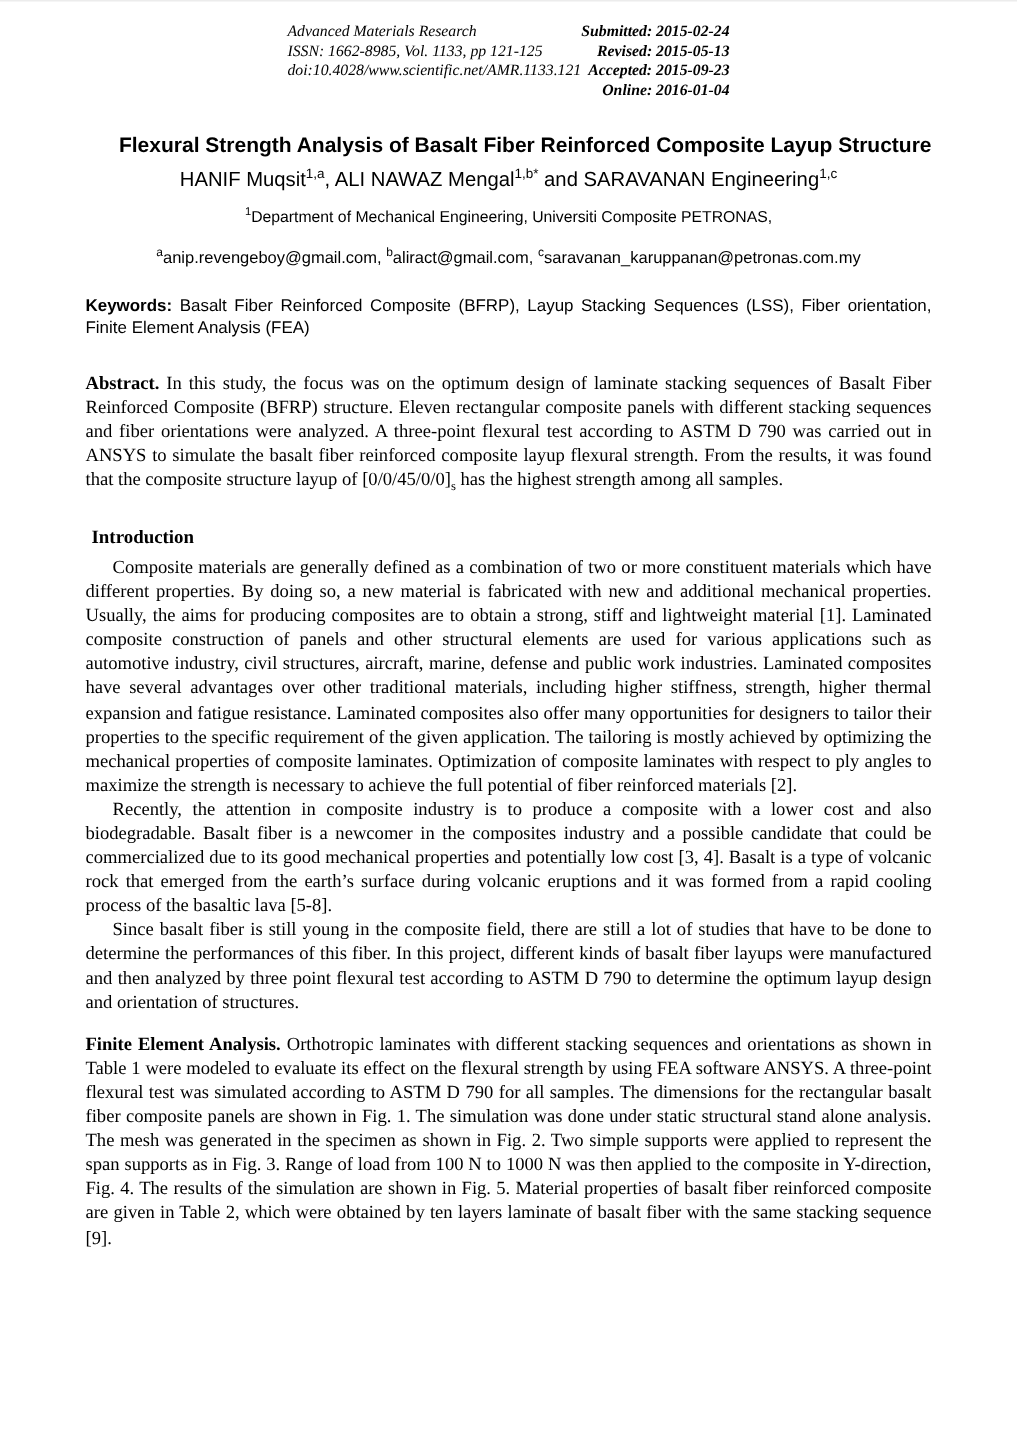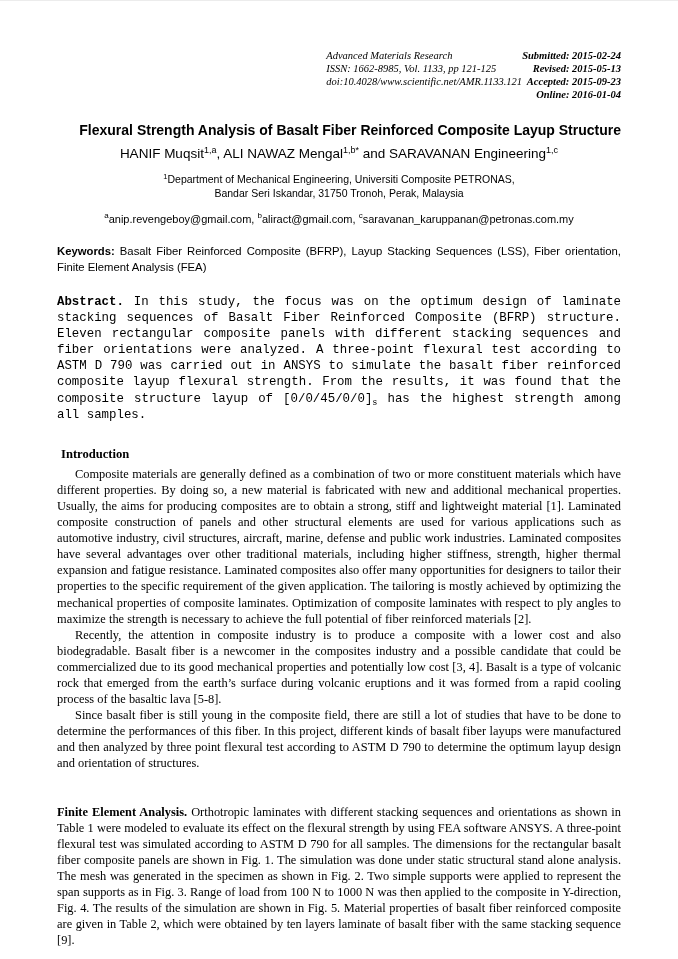--- a/index.html
+++ b/index.html
@@ -10,24 +10,23 @@
   }
   .page {
     box-sizing: border-box;
     width: 678px; height: 959px;
     padding: 14px 57px 0 57px;
     background: #ffffff;
     border-top: 1px solid #ececec;
   }
   
   .pub-header {
-    display: flex; justify-content: flex-end;
+    display: flex; justify-content: center;
     font: italic 10.5px/13px "Liberation Serif", serif;
     color: #000;
-    margin-top: 34px;
   }
   .pub-right { text-align: right; font-weight: bold; }
   
   .title {
     font: bold 14px/16px "Liberation Sans", sans-serif;
     text-align: right;
     margin: 21px 0 0 0;
   }
   .authors {
     font: 13.5px/17px "Liberation Sans", sans-serif;
@@ -55,28 +54,28 @@
     text-align: justify;
     margin-top: 18px;
   }
   .keywords b { font-weight: bold; }
   
   p.abs, p.body {
     font: 12.4px/16.1px "Liberation Serif", serif;
     text-align: justify;
     margin: 0;
   }
-  p.abs { margin-top: 19px; font-family: Liberation Mono, monospace; }
+  p.abs { margin-top: 19px; }
   p.abs b, p.body b { font-weight: bold; }
   h2.sec {
     font: bold 12.6px/16px "Liberation Serif", serif;
     margin: 23px 0 4px 4px;
   }
   p.indent { text-indent: 18px; }
-  p.fea { margin-top: 32px; }
+  p.fea { margin-top: 12px; }
   sup { vertical-align: super; line-height: 0; }
   sub { vertical-align: sub; line-height: 0; font-size: 8.5px; }
 </style>
 </head>
 <body>
 
 <div class="page">
 
   <header class="pub-header">
     <div class="pub-left">
@@ -91,21 +90,20 @@
       <div>Online: 2016-01-04</div>
     </div>
   </header>
 
   <h1 class="title">Flexural Strength Analysis of Basalt Fiber Reinforced Composite Layup Structure</h1>
 
   <div class="authors"><span>HANIF Muqsit</span><sup>1,a</sup><span>, </span><span>ALI NAWAZ Mengal</span><sup>1,b*</sup><span> and </span><span>SARAVANAN Engineering</span><sup>1,c</sup></div>
 
   <div class="affiliation">
     <div><sup>1</sup><span>Department of Mechanical Engineering, Universiti Composite PETRONAS,</span></div>
-    <div>Bandar Seri Iskandar, 31750 Tronoh, Perak, Malaysia</div>
   </div>
 
   <div class="emails"><sup>a</sup><span>anip.revengeboy@gmail.com</span><span>, </span><sup>b</sup><span>aliract@gmail.com</span><span>, </span><sup>c</sup><span>saravanan_karuppanan@petronas.com.my</span></div>
 
   <div class="keywords">
     <b>Keywords:</b> <span>Basalt Fiber Reinforced Composite (BFRP), Layup Stacking Sequences (LSS), Fiber orientation, Finite Element Analysis (FEA)</span>
   </div>
 
   <p class="abs"><b>Abstract.</b> <span>In this study, the focus was on the optimum design of laminate stacking sequences of Basalt Fiber Reinforced Composite (BFRP) structure. Eleven rectangular composite panels with different stacking sequences and fiber orientations were analyzed. A three-point flexural test according to ASTM D 790 was carried out in ANSYS to simulate the basalt fiber reinforced composite layup flexural strength. From the results, it was found that the composite structure layup of [0/0/45/0/0]</span><sub>s</sub><span> has the highest strength among all samples.</span></p>
 

